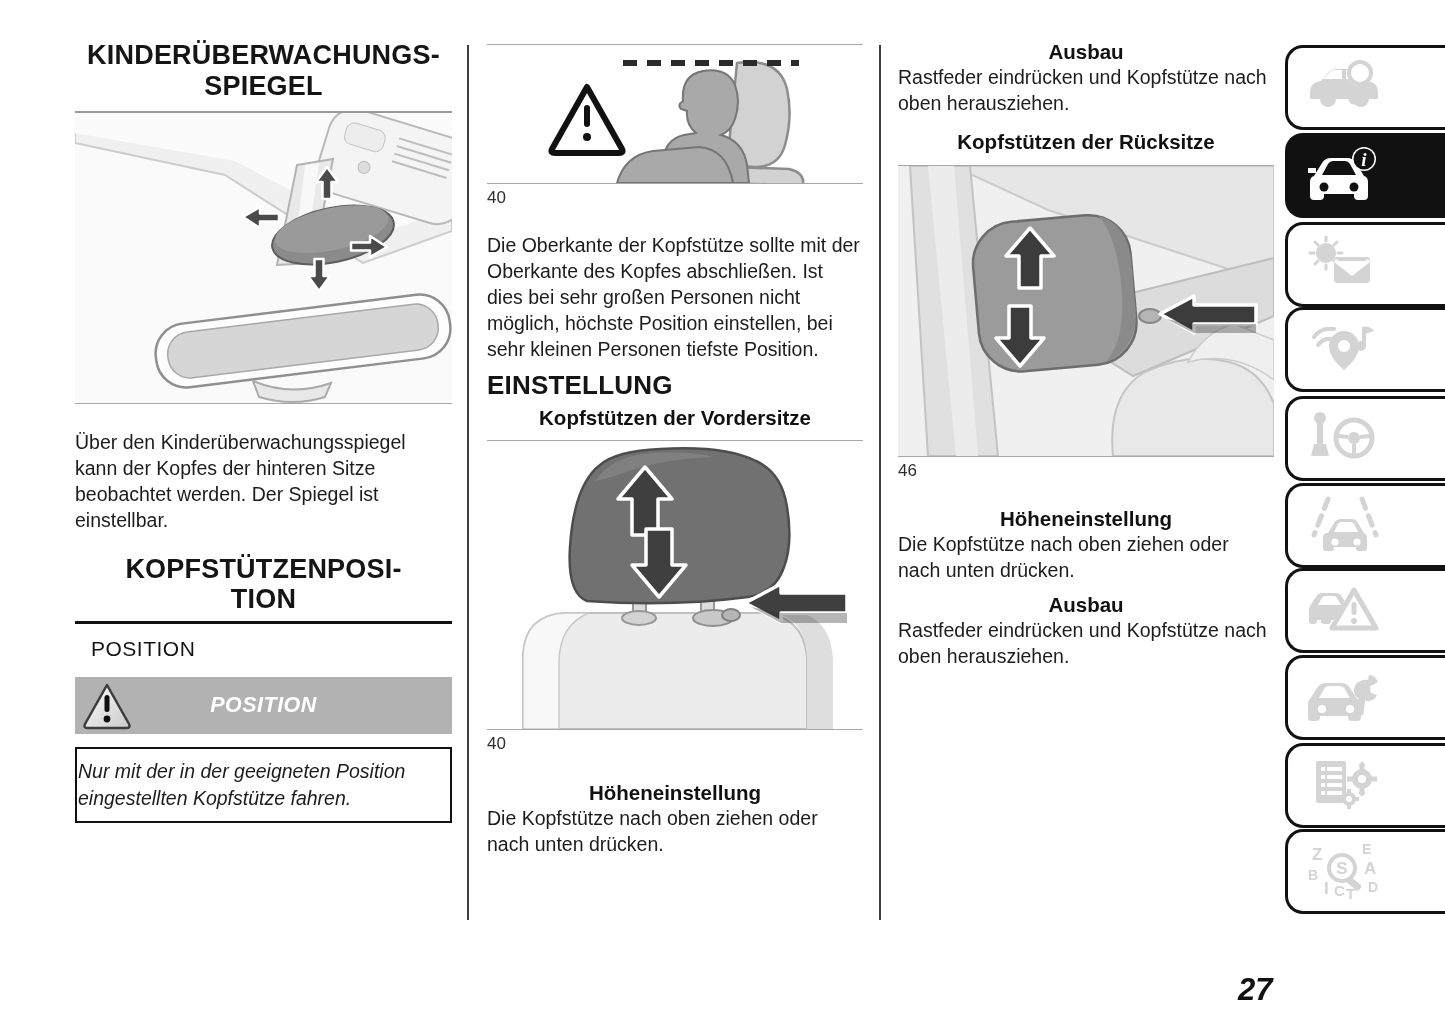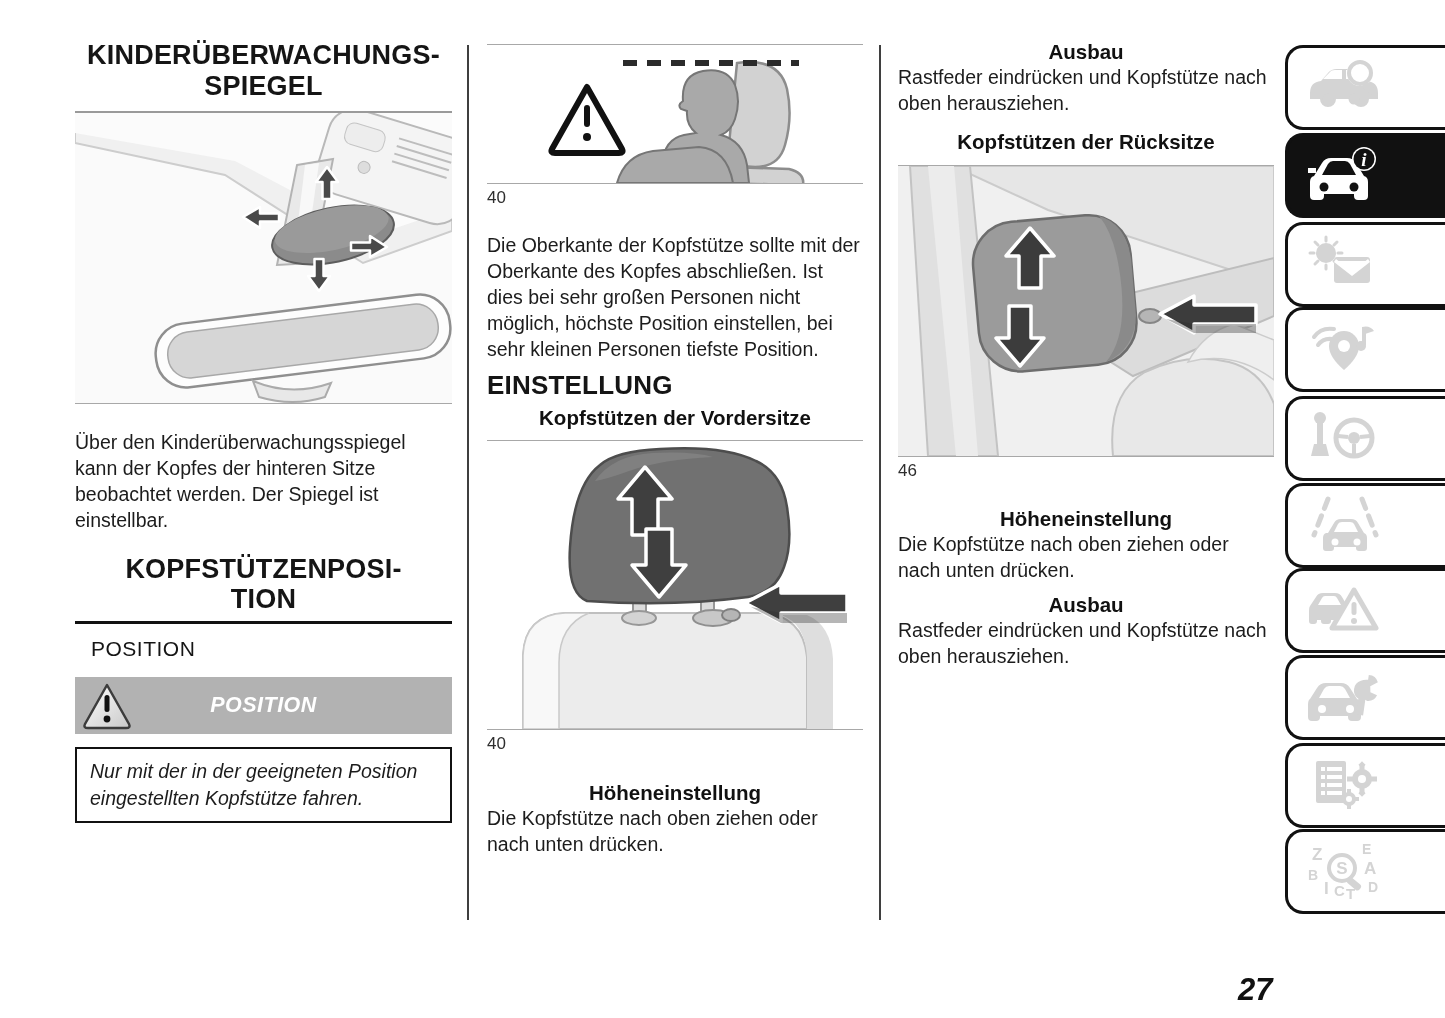--- a/index.html
+++ b/index.html
@@ -23,21 +23,21 @@
   .midhead{font-size:26px;font-weight:bold;letter-spacing:.2px;margin:0;color:#151515;}
   .smallcaps-head{font-size:21px;font-weight:normal;letter-spacing:.5px;margin:16px;color:#151515;}
 
   figure{margin:0;}
   .figbox{display:block;}
 
   
   .warnbox{position:relative;background:#b2b2b2;height:57px;display:flex;align-items:center;}
   .warnbox .tri{position:absolute;left:6px;top:4px;}
   .warnlabel{flex:1;text-align:center;color:#fff;font-weight:bold;font-style:italic;font-size:21.5px;letter-spacing:.5px;}
-  .notebox{border:2px solid #111;padding:9px 13px;font-style:italic;font-size:19.5px;line-height:27px;}
+  .notebox{border:2px solid #111;padding:9px 1px;font-style:italic;font-size:19.5px;line-height:27px;}
 
   
   .tab{position:absolute;left:1285px;width:200px;height:79px;background:#fff;
        border:3px solid #111;border-radius:18px 0 0 18px;border-right:none;
        color:#d4d4d4;cursor:pointer;}
   .tab.active{background:#111;color:#fff;}
   .tab .icw{position:absolute;left:18px;top:50%;transform:translateY(-50%);}
   .cut{fill:#fff;} .tab.active .cut{fill:#111;}
   .g{fill:currentColor;}
   .gs{stroke:currentColor;fill:none;}

